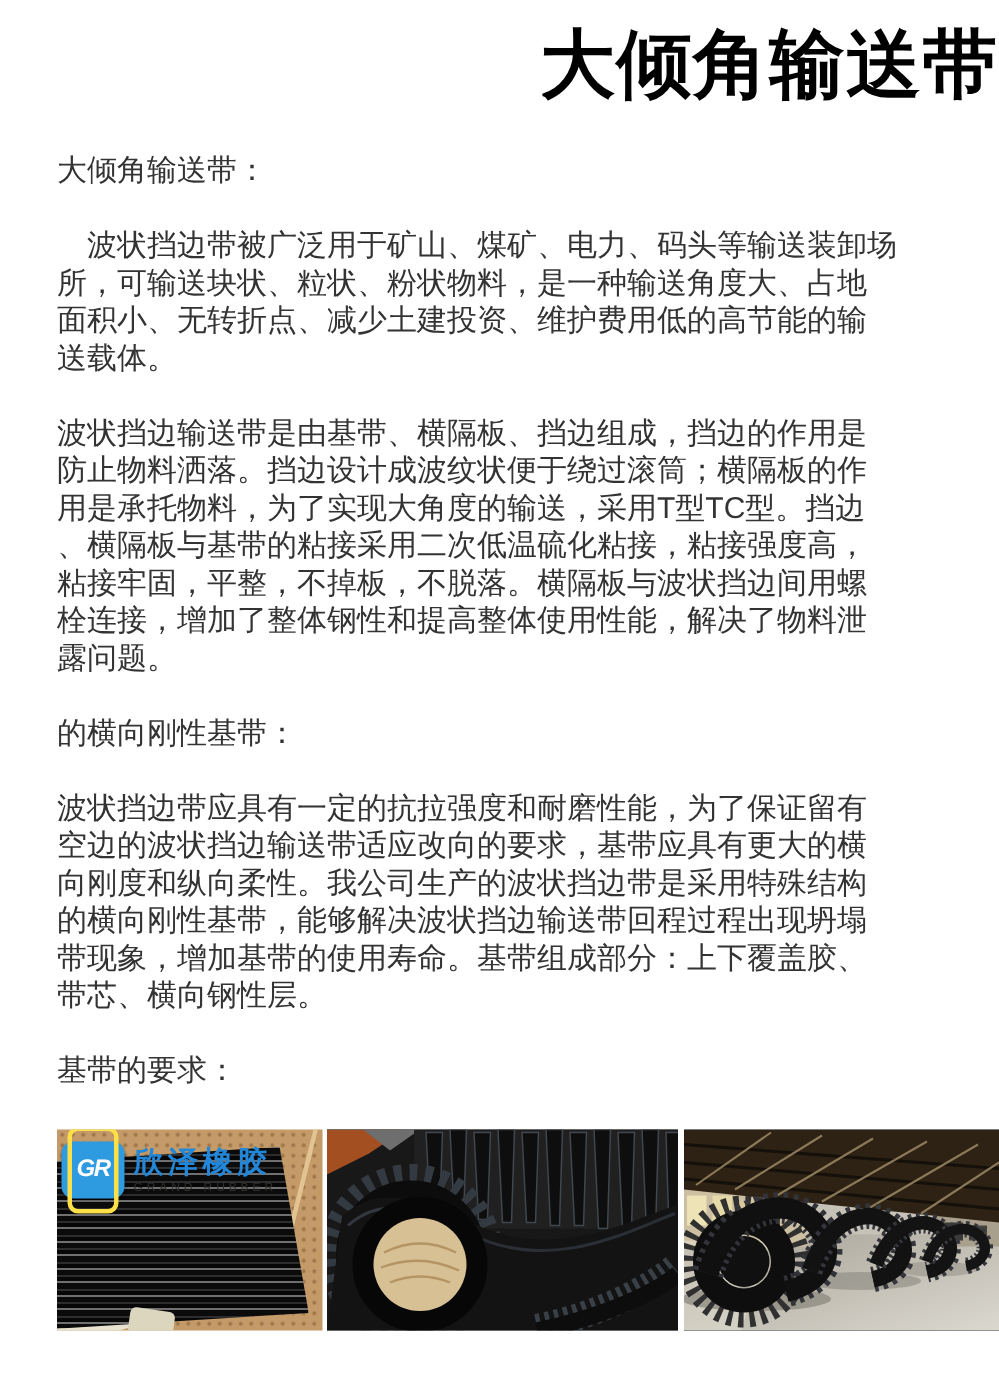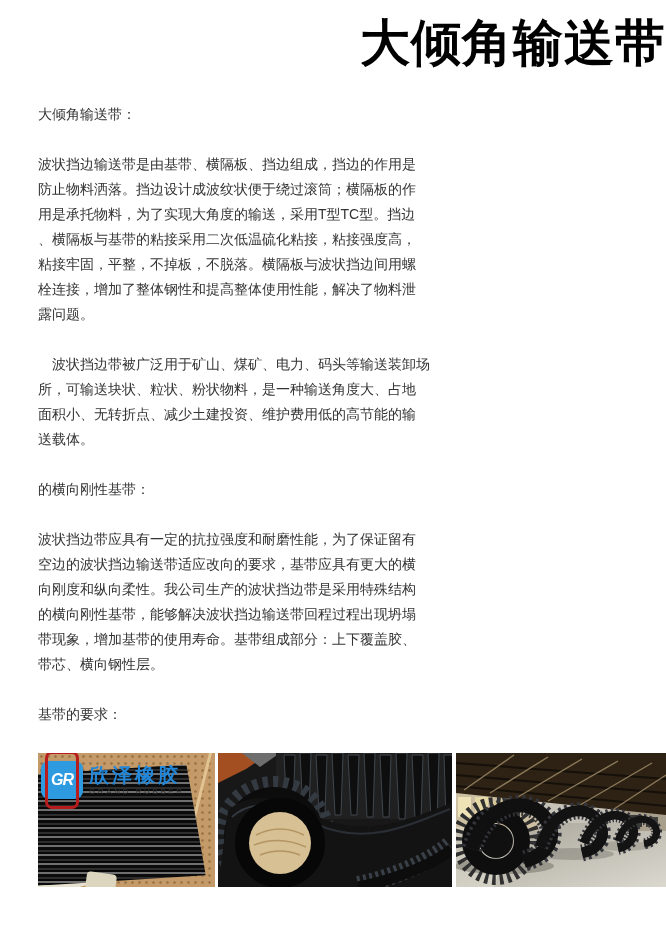--- a/index.html
+++ b/index.html
@@ -6,21 +6,21 @@
   body{
     width:666px;height:930px;background:#ffffff;overflow:hidden;position:relative;
     font-family:"Liberation Sans","DejaVu Sans",sans-serif;
   }
   h1.page-title{
     margin:12px 0 0 0;font-size:50px;line-height:62px;font-weight:700;
     text-align:right;color:#000;letter-spacing:1px;
   }
   .article{margin:0 0 0 38px;width:622px;}
   .para{
-    font-size:14px;line-height:25px;color:#333;margin:25px 0 0 0;
+    font-size:20px;line-height:25px;color:#333;margin:25px 0 0 0;
     white-space:pre-line;letter-spacing:0;
   }
   .para.lead{margin-top:28px;}
   
   .gallery{margin:26px 0 0 38px;width:628px;height:134px;display:flex;}
   .photo{position:relative;height:134px;overflow:hidden;background:#000;flex:none;}
   .photo.p1{width:177px;margin-right:3px;background:#c49a68;}
   .photo.p2{width:234px;margin-right:4px;}
   .photo.p3{width:210px;}
   
@@ -43,46 +43,46 @@
       #707070 0 1.5px,#0b0b0b 1.5px 5px,#2d2d2d 5px 6.5px,#070707 6.5px 9px);
     box-shadow:2px 3px 6px rgba(40,25,10,.55);
   }
   .brand{position:absolute;left:3px;top:8px;display:flex;align-items:flex-start;}
   .brand .mark{
     width:42px;height:38px;background:#2e9be0;border-radius:8px;
     display:flex;align-items:center;justify-content:center;flex:none;
     box-shadow:0 1px 2px rgba(0,0,0,.35);
   }
   .brand .mark .mono{
-    border:3px solid #b91c1c;border-radius:7px;padding:16px 3px;line-height:20px;
+    border:3px solid #fde047;border-radius:7px;padding:16px 3px;line-height:20px;
     color:#fff;font-weight:800;font-style:italic;font-size:16px;letter-spacing:-1px;
   }
   .brand .names{margin-left:6px;padding-top:2px;}
   .brand .cn{font-size:20px;line-height:24px;color:#2287d8;font-weight:600;letter-spacing:3px;}
   .brand .en{font-size:8px;line-height:10px;color:#30302e;font-weight:400;letter-spacing:2.6px;}
   svg{display:block;}
 </style>
 </head>
 <body>
 
 <h1 class="page-title">大倾角输送带</h1>
 
 <div class="article">
   <div class="para lead">大倾角输送带：</div>
+  <div class="para">　波状挡边带被广泛用于矿山、煤矿、电力、码头等输送装卸场
+所，可输送块状、粒状、粉状物料，是一种输送角度大、占地
+面积小、无转折点、减少土建投资、维护费用低的高节能的输
+送载体。</div>
   <div class="para">波状挡边输送带是由基带、横隔板、挡边组成，挡边的作用是
 防止物料洒落。挡边设计成波纹状便于绕过滚筒；横隔板的作
 用是承托物料，为了实现大角度的输送，采用T型TC型。挡边
 、横隔板与基带的粘接采用二次低温硫化粘接，粘接强度高，
 粘接牢固，平整，不掉板，不脱落。横隔板与波状挡边间用螺
 栓连接，增加了整体钢性和提高整体使用性能，解决了物料泄
 露问题。</div>
-  <div class="para">　波状挡边带被广泛用于矿山、煤矿、电力、码头等输送装卸场
-所，可输送块状、粒状、粉状物料，是一种输送角度大、占地
-面积小、无转折点、减少土建投资、维护费用低的高节能的输
-送载体。</div>
   <div class="para">的横向刚性基带：</div>
   <div class="para">波状挡边带应具有一定的抗拉强度和耐磨性能，为了保证留有
 空边的波状挡边输送带适应改向的要求，基带应具有更大的横
 向刚度和纵向柔性。我公司生产的波状挡边带是采用特殊结构
 的横向刚性基带，能够解决波状挡边输送带回程过程出现坍塌
 带现象，增加基带的使用寿命。基带组成部分：上下覆盖胶、
 带芯、横向钢性层。</div>
   <div class="para">基带的要求：</div>
 </div>
 

